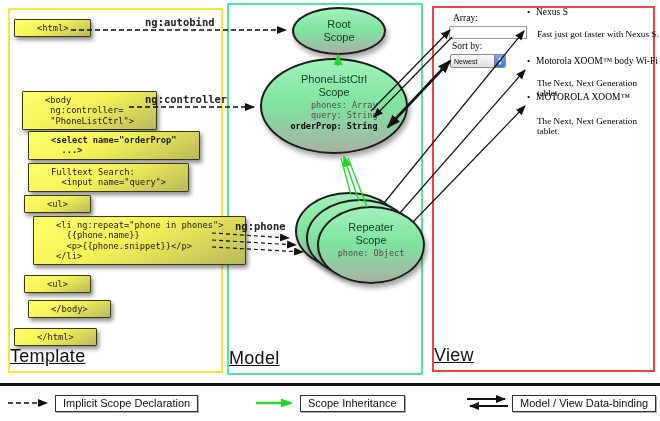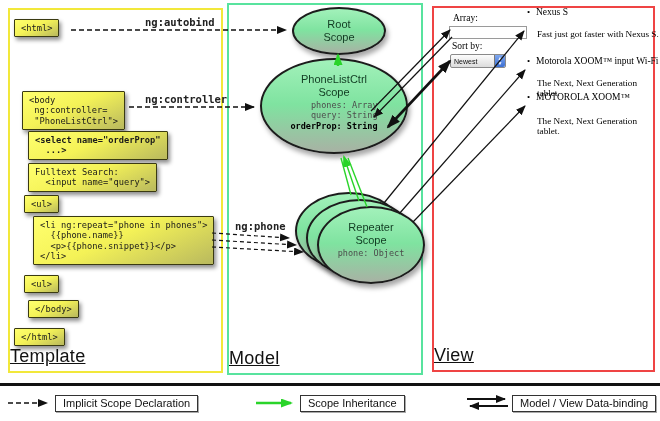--- a/index.html
+++ b/index.html
@@ -5,21 +5,21 @@
   html,body{margin:0;padding:0;background:#fff;}
   #stage{position:relative;width:660px;height:421px;background:#fff;overflow:hidden;
          font-family:"Liberation Sans",sans-serif;}
   .panel{position:absolute;background:#fff;}
   #panel-template{left:8px;top:8px;width:211px;height:361px;border:2px solid #f2e83a;}
   #panel-model{left:227px;top:3px;width:192px;height:368px;border:2px solid #58e39e;}
   #panel-view{left:432px;top:6px;width:219px;height:362px;border:2px solid #ef4444;}
   .panel-label{position:absolute;bottom:4px;width:100%;text-align:left;
                font-size:18px;color:#111;letter-spacing:.3px;text-decoration:underline;}
   .code-box{position:absolute;white-space:pre;font-family:"DejaVu Sans Mono","Liberation Mono",monospace;
-            font-size:8.7px;line-height:1.18;color:#1a1a1a;padding:3px 6px;
+            font-size:8.7px;line-height:1.18;color:#1a1a1a;padding:3px 22px;
             background:linear-gradient(155deg,#ffff6e 0%,#f4f257 45%,#b9b95e 100%);
             border:1.5px solid #3a3a12;border-radius:1px;
             box-shadow:2px 3px 4px rgba(0,0,0,.45);z-index:10;}
   .code-box.bold{font-weight:bold;}
   .ellipse{position:absolute;border:2px solid #1c1c1c;border-radius:50%;
            background:linear-gradient(180deg,#a2f1ba 0%,#7fe3a0 48%,#a8b2a4 100%);
            box-shadow:2px 4px 5px rgba(0,0,0,.35);z-index:5;
            display:flex;flex-direction:column;align-items:center;}
   .scope-title{white-space:pre;text-align:center;font-size:11px;line-height:1.15;color:#113b22;}
   .scope-props{font-family:"DejaVu Sans Mono","Liberation Mono",monospace;font-size:8.5px;
@@ -118,21 +118,21 @@
         <span>▲</span>
         <span>▼</span>
       </span>
   </div>
 
   <div class="v-item" style="left:527px;top:7px;">
     <div class="t-row"><span class="bullet">•</span><span>Nexus S</span></div>
     <div class="desc">Fast just got faster with Nexus S.</div>
   </div>
   <div class="v-item" style="left:527px;top:56px;">
-    <div class="t-row"><span class="bullet">•</span><span>Motorola XOOM™ input Wi-Fi</span></div>
+    <div class="t-row"><span class="bullet">•</span><span>Motorola XOOM™ body Wi-Fi</span></div>
     <div class="desc">The Next, Next Generation tablet.</div>
   </div>
   <div class="v-item" style="left:527px;top:92px;">
     <div class="t-row"><span class="bullet">•</span><span>MOTOROLA XOOM™</span></div>
     <div class="desc" style="margin-top:14px;">The Next, Next Generation tablet.</div>
   </div>
 
   <div class="legend-box" style="left:55px;">Implicit Scope Declaration</div>
   <div class="legend-box" style="left:512px;">Model / View Data-binding</div>
   <div class="legend-box" style="left:300px;">Scope Inheritance</div>

